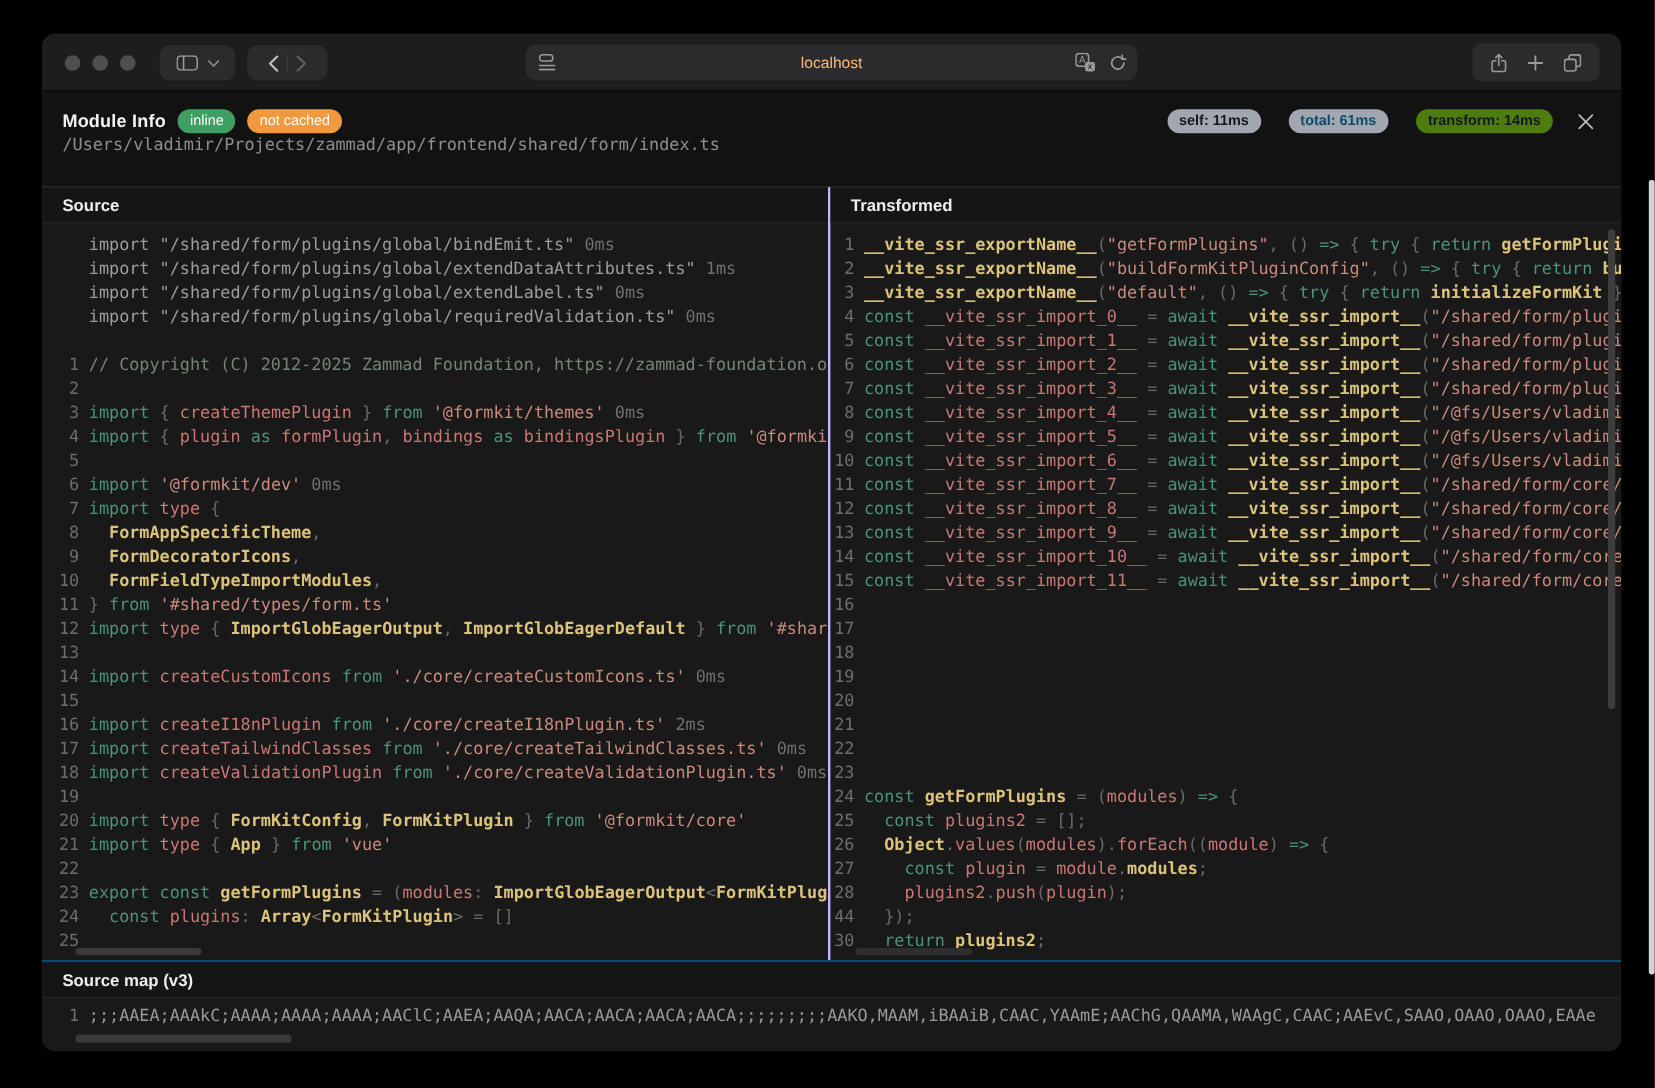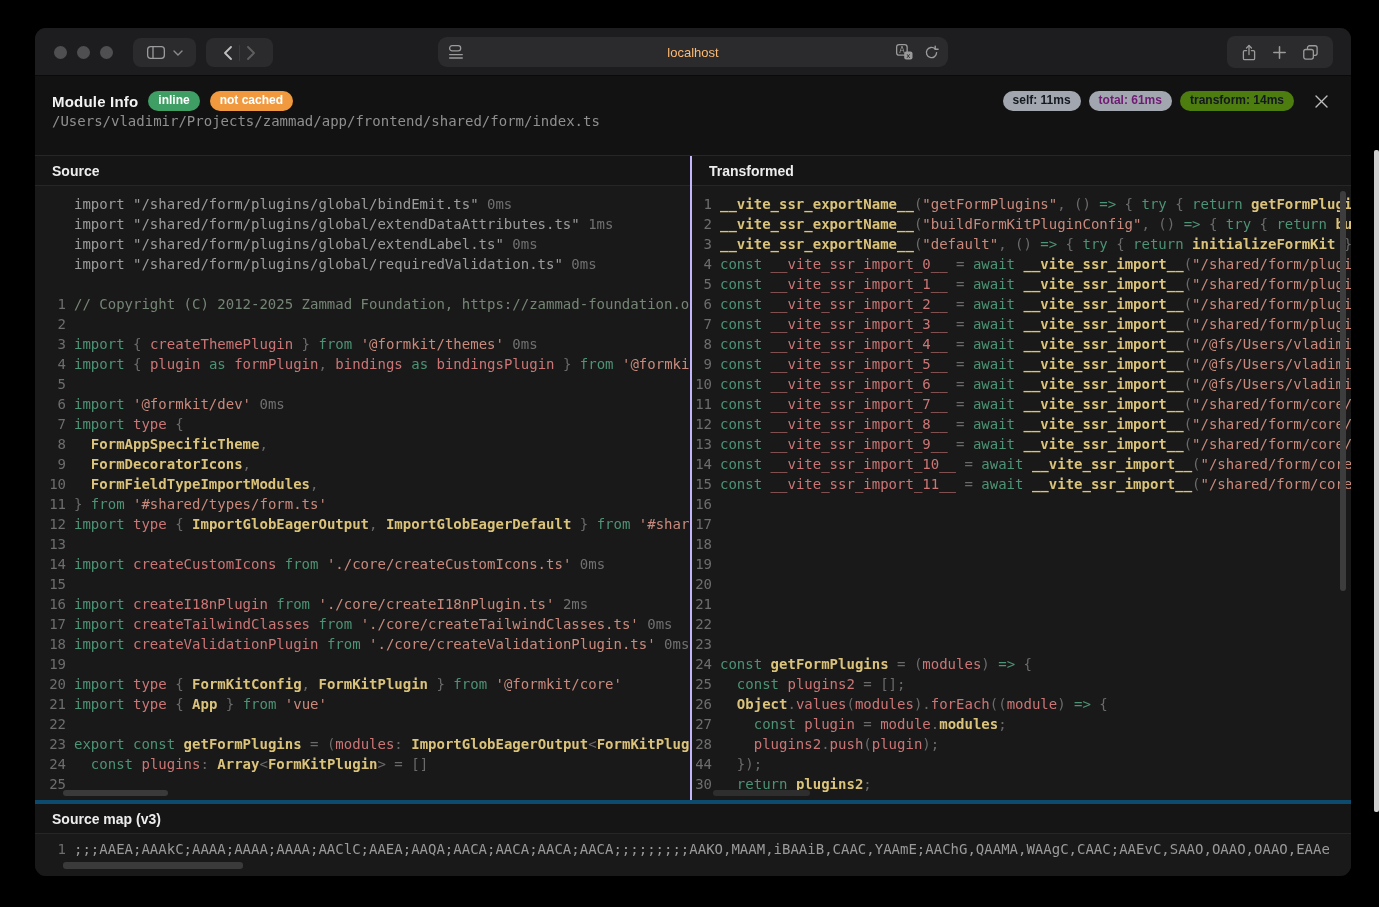--- a/index.html
+++ b/index.html
@@ -24,22 +24,22 @@
   .urlbar{position:absolute;left:50%;top:9px;transform:translateX(-50%);width:510px;height:30px;background:#2b2b2d;border-radius:9px;}
   .url-text{position:absolute;left:0;right:0;top:0;bottom:0;display:flex;align-items:center;justify-content:center;color:#fdba74;font-size:13px;}
   .url-left{position:absolute;left:11px;top:8px;}
   .url-right{position:absolute;right:9px;top:7px;display:flex;gap:11px;align-items:center;}
   .icon-btn{display:flex;align-items:center;justify-content:center;cursor:default;}
   
   .page{flex:1;display:flex;flex-direction:column;background:#121212;min-height:0;}
   .page-header{height:79px;flex:none;box-sizing:border-box;padding:14px 19px 0 17px;}
   .ph-row{display:flex;align-items:center;text-align:right;}
   .ph-title{font-size:15px;font-weight:bold;color:#f2f2f2;letter-spacing:.2px;}
-  .badge{margin-left:10px;font-size:12px;font-weight:bold;padding:3px 10px 4px;border-radius:10px;line-height:13px;}
-  .timings{margin-left:auto;display:flex;gap:8px;}
+  .badge{margin-left:10px;font-size:12px;font-weight:normal;padding:3px 10px 4px;border-radius:10px;line-height:13px;}
+  .timings{margin-left:auto;display:flex;gap:23px;}
   .tpill{font-size:12px;font-weight:bold;padding:3px 10px 4px;border-radius:10px;line-height:13px;}
   .close-btn{margin-left:16px;width:22px;height:22px;display:flex;align-items:center;justify-content:center;}
   .file-path{margin-top:1px;font-family:"DejaVu Sans Mono", monospace;font-size:14px;color:#8f8f8f;white-space:pre;}
   
   .panes{flex:1;min-height:0;display:grid;grid-template-columns:655px 659px;gap:2px;background:#c4b5fd;border-top:1px solid #262626;}
   .pane{display:flex;flex-direction:column;background:#191919;overflow:hidden;min-width:0;position:relative;}
   .pane-header{height:30px;flex:none;line-height:30px;padding-left:17px;font-size:14px;font-weight:bold;color:#ededed;background:#151515;border-bottom:1px solid #262626;box-sizing:border-box;}
   .codebox{flex:1;overflow:hidden;padding-top:8px;font-family:"DejaVu Sans Mono", monospace;font-size:14px;line-height:20px;position:relative;}
   .code-line{height:20px;display:flex;white-space:pre;}
   .ln{flex:none;width:31px;text-align:right;color:var(--lnc);}
@@ -52,21 +52,21 @@
   .tk-y{color:var(--tk-y);font-weight:bold;}
   .tk-p{color:var(--tk-p);}
   .tk-c{color:var(--tk-c);}
   .tk-t{color:var(--tk-t);}
   .tk-d{color:var(--tk-d);}
   .hthumb{position:absolute;height:6px;border-radius:3px;background:#3a3a3a;bottom:4px;}
   .src-hthumb{left:28px;width:105px;}
   .tr-hthumb{left:21px;width:97px;background:#2e2e2e;}
   .vthumb{position:absolute;width:6px;border-radius:3px;background:#3d3d3d;right:5px;top:35px;height:400px;}
   
-  .srcmap{height:76px;flex:none;display:flex;flex-direction:column;border-top:4px solid #0c4a6e;background:#191919;box-sizing:border-box;position:relative;}
+  .srcmap{height:76px;flex:none;display:flex;flex-direction:column;border-top:2px solid #0c4a6e;background:#191919;box-sizing:border-box;position:relative;}
   .map-box{flex:1;overflow:hidden;padding-top:5px;font-family:"DejaVu Sans Mono", monospace;font-size:14px;line-height:20px;}
   .map-thumb{left:28px;width:180px;height:7px;bottom:7px;background:#3a3a3a;}
   .map-text{color:#9a9a9a;}
   
   .edge-stripe{position:absolute;left:1374px;top:150px;width:5px;height:662px;background:#d2d2d2;border-radius:2px;}
   svg{display:block;}
 </style>
 </head>
 <body>
 
@@ -159,21 +159,21 @@
 
   <div class="page">
 
     <div class="page-header">
       <div class="ph-row">
         <span class="ph-title">Module Info</span>
         <span class="badge" style="background: rgb(63, 158, 99); color: rgb(255, 255, 255);">inline</span>
         <span class="badge" style="background: rgb(241, 153, 63); color: rgb(255, 255, 255);">not cached</span>
         <span class="timings">
           <span class="tpill" style="background: rgb(162, 167, 175); color: rgb(20, 24, 31);">self: 11ms</span>
-          <span class="tpill" style="background: rgb(162, 167, 175); color: #701a75;">total: 61ms</span>
+          <span class="tpill" style="background: rgb(162, 167, 175); color: #0c4a6e;">total: 61ms</span>
           <span class="tpill" style="background: #4d7c0f; color: rgb(20, 24, 31);">transform: 14ms</span>
         </span>
         <span class="close-btn">
           <svg width="13" height="13" viewBox="0 0 13 13" stroke="#bdbdbd" stroke-width="1.4" stroke-linecap="round">
             <line x1="1" y1="1" x2="12" y2="12"></line>
               <line x1="12" y1="1" x2="1" y2="12"></line>
           </svg>
         </span>
       </div>
       <div class="file-path">/Users/vladimir/Projects/zammad/app/frontend/shared/form/index.ts</div>

